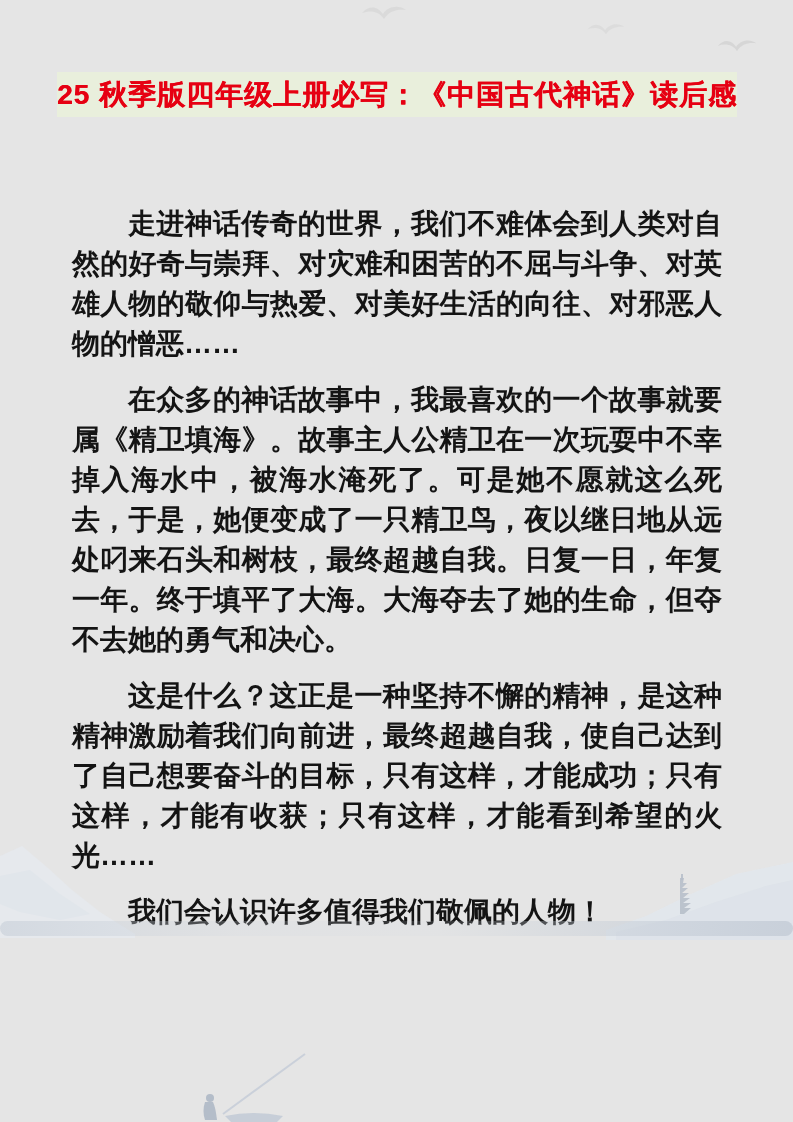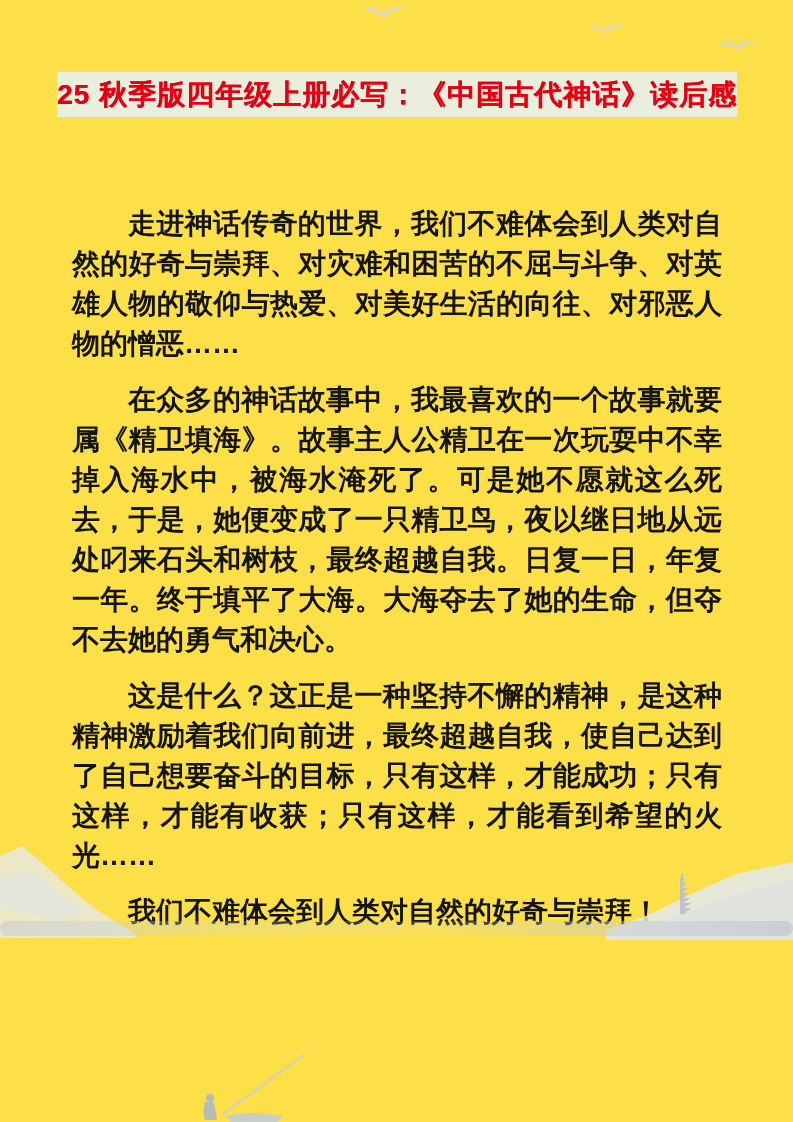--- a/index.html
+++ b/index.html
@@ -1,21 +1,21 @@
 <!DOCTYPE html>
 <html><head>
 <meta charset="utf-8">
 <style>
   html, body { margin: 0; padding: 0; background: #ffffff; }
   .page {
     position: relative;
     width: 793px;
     height: 1122px;
     margin: 0 auto;
-    background: #fde047;
+    background: #e5e5e5;
     overflow: hidden;
     font-family: "Liberation Sans", sans-serif;
     text-decoration: underline;
   }
   
   .deco { position: absolute; pointer-events: none; }
   .bird-1 { left: 360px; top: 2px; }
   .bird-2 { left: 586px; top: 20px; }
   .bird-3 { left: 716px; top: 36px; }
   .mountain-left { left: 0; top: 842px; }
@@ -98,21 +98,21 @@
 
   <div class="banner">
     <span class="banner-text">25 秋季版四年级上册必写：《中国古代神话》读后感</span>
   </div>
 
 
   <div class="essay">
     <p>走进神话传奇的世界，我们不难体会到人类对自然的好奇与崇拜、对灾难和困苦的不屈与斗争、对英雄人物的敬仰与热爱、对美好生活的向往、对邪恶人物的憎恶……</p>
     <p>在众多的神话故事中，我最喜欢的一个故事就要属《精卫填海》。故事主人公精卫在一次玩耍中不幸掉入海水中，被海水淹死了。可是她不愿就这么死去，于是，她便变成了一只精卫鸟，夜以继日地从远处叼来石头和树枝，最终超越自我。日复一日，年复一年。终于填平了大海。大海夺去了她的生命，但夺不去她的勇气和决心。</p>
     <p>这是什么？这正是一种坚持不懈的精神，是这种精神激励着我们向前进，最终超越自我，使自己达到了自己想要奋斗的目标，只有这样，才能成功；只有这样，才能有收获；只有这样，才能看到希望的火光……</p>
-    <p>我们不难体会到人类对自然的好奇与崇拜！</p>
+    <p>我们会认识许多值得我们敬佩的人物！</p>
   </div>
 
   <svg class="deco mountain-left" width="135" height="96" viewBox="0 0 135 96">
     <path d="M0 14 L22 4 L48 26 L72 48 L100 70 L135 92 L135 96 L0 96 Z" fill="#e6eaef" opacity="0.75"></path>
     <path d="M0 34 L30 28 L60 52 L90 72 L60 78 L20 70 L0 62 Z" fill="#dde3ea" opacity="0.55"></path>
   </svg>
 
   <svg class="deco mountain-right" width="187" height="90" viewBox="0 0 187 90">
 
     <path d="M0 80 L40 66 L85 44 L130 24 L187 12 L187 90 L0 90 Z" fill="#e2e7ed" opacity="0.85"></path>

